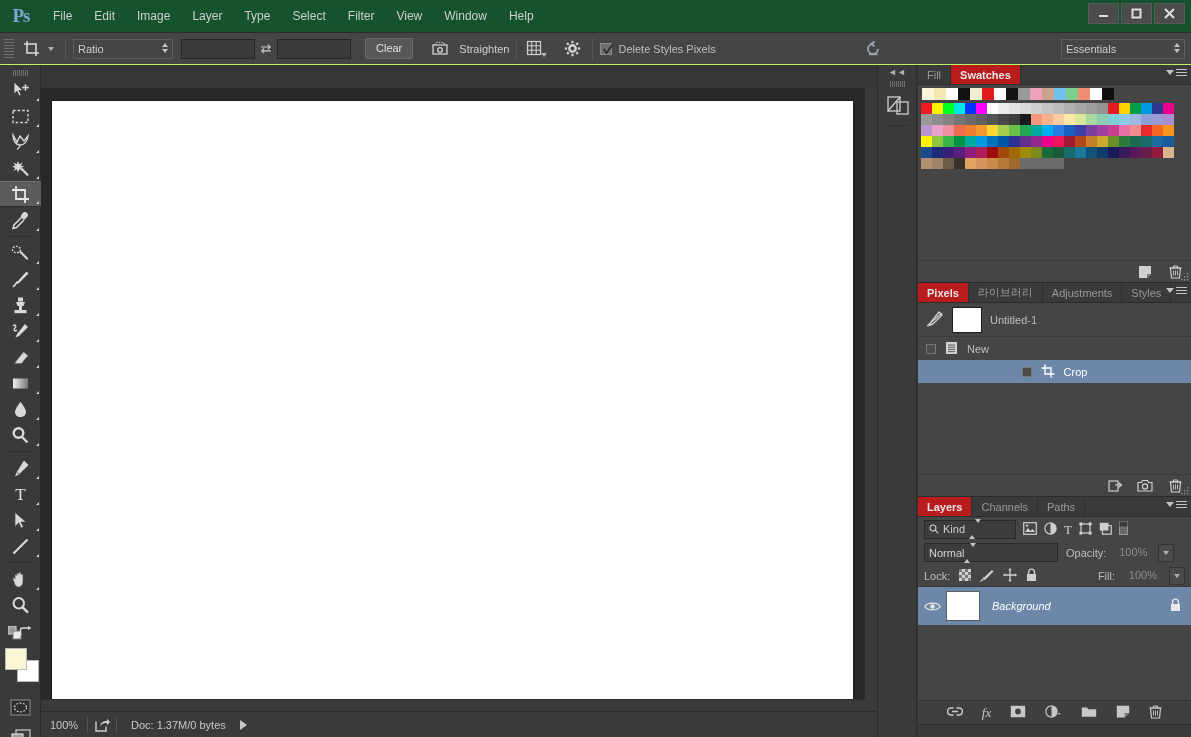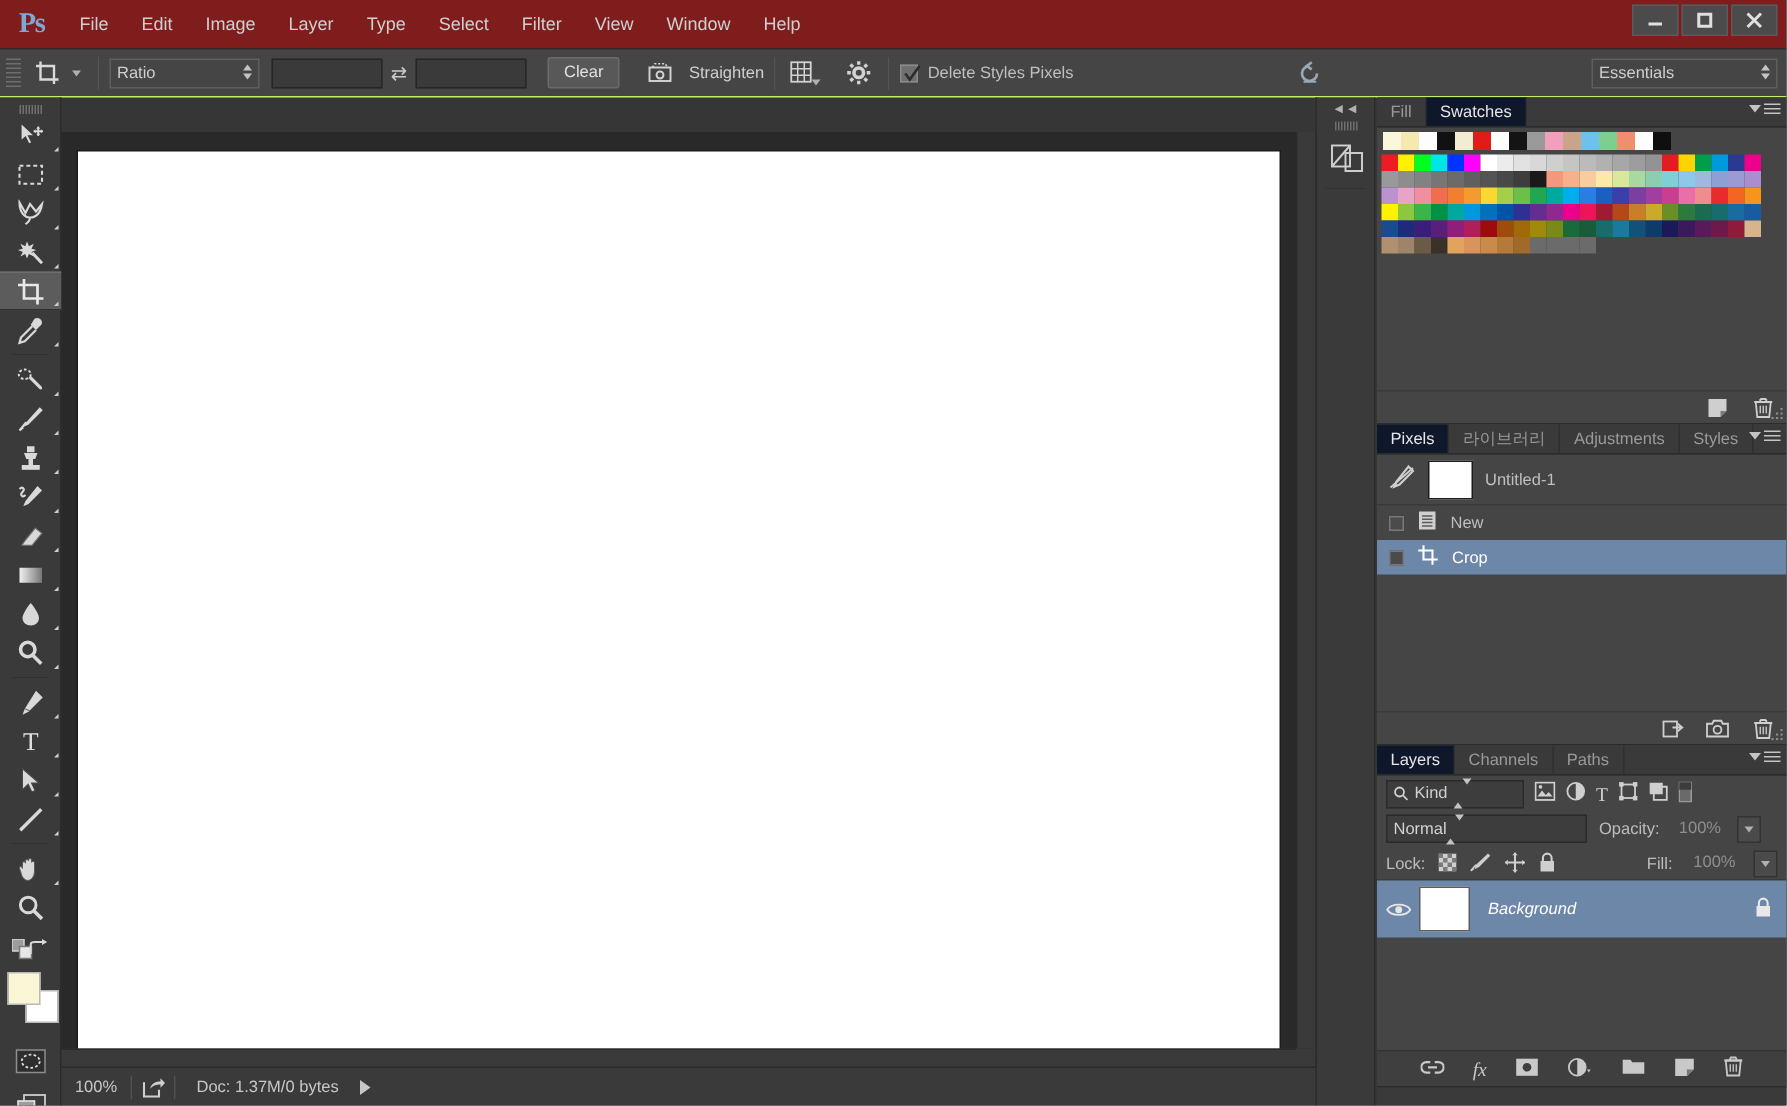--- a/index.html
+++ b/index.html
@@ -8,21 +8,21 @@
     background:#1e1e1e;
     font-family:"Liberation Sans", sans-serif;
     font-size:11px; color:#bfbfbf;
     -webkit-font-smoothing:antialiased;
   }
   .app { position:relative; width:1191px; height:737px; background:#363636; }
 
   
   .titlebar {
     position:absolute; left:0; top:0; width:1191px; height:33px;
-    background:#7f1d1d; border-bottom:1px solid #2b2b2b;
+    background:#14532d; border-bottom:1px solid #2b2b2b;
     display:flex; align-items:center;
   }
   .ps-logo {
     width:42px; height:33px; display:flex; align-items:center; justify-content:center;
     font-family:"Liberation Serif", serif; font-weight:bold; font-size:19px;
     color:#7fa7d6; letter-spacing:-1px;
   }
   .menubar { display:flex; align-items:center; height:33px; }
   .menu-item {
     padding:0 11px; height:33px; line-height:33px; font-size:12px; color:#cfcfcf;
@@ -149,21 +149,21 @@
   .panel-col { position:absolute; left:918px; top:65px; width:273px; height:672px; background:#3a3a3a; }
   .panel { position:relative; background:#454545; border-bottom:1px solid #2b2b2b; }
   .panel-tabs {
     height:20px; background:#3a3a3a; display:flex; align-items:stretch; position:relative;
     border-bottom:1px solid #2b2b2b;
   }
   .ptab {
     padding:0 9px; display:flex; align-items:center; font-size:11px; color:#9a9a9a;
     border-right:1px solid #2f2f2f;
   }
-  .ptab.active { background:#0f172a; color:#e6e6e6; }
+  .ptab.active { background:#b91c1c; color:#e6e6e6;font-weight:bold; }
   .panel-menu {
     position:absolute; right:4px; top:4px; display:flex; align-items:center; gap:2px;
   }
   .panel-menu .tri { width:0;height:0;border-left:4px solid transparent;border-right:4px solid transparent;border-top:5px solid #c4c4c4; }
   .panel-menu .lines { display:flex; flex-direction:column; gap:2px; }
   .panel-menu .lines i { width:11px; height:1px; background:#c4c4c4; }
 
   
   .swatch-recent { display:flex; padding:3px 4px 0 4px; }
   .swatch-recent div { width:12px; height:12px; }
@@ -180,21 +180,21 @@
   
   .hist-body { background:#454545; height:171px; }
   .hist-snap {
     height:34px; display:flex; align-items:center; gap:8px; padding:0 8px;
     border-bottom:1px solid #3a3a3a;
   }
   .hist-snap .thumb { width:30px; height:26px; background:#fff; border:1px solid #1c1c1c; }
   .hist-row {
     height:23px; display:flex; align-items:center; gap:9px; padding:0 8px;
   }
-  .hist-row.selected { background:#6d87a8; color:#fff; }
+  .hist-row.selected { background:#6d87a8; color:#fff;justify-content:center; }
   .hist-chk { width:10px; height:10px; border:1px solid #787878; background:#4b4b4b;}
 
   
   .lay-row1 { height:22px; display:flex; align-items:center; gap:7px; padding:2px 6px 0 6px; }
   .kind-box {
     width:92px; height:19px; background:#3d3d3d; border:1px solid #2a2a2a; color:#cfcfcf;
     display:flex; align-items:center; gap:4px; padding:0 4px; position:relative; font-size:11px;
   }
   .lay-row2 { height:24px; display:flex; align-items:center; gap:8px; padding:3px 6px 0 6px; }
   .blend-box {

